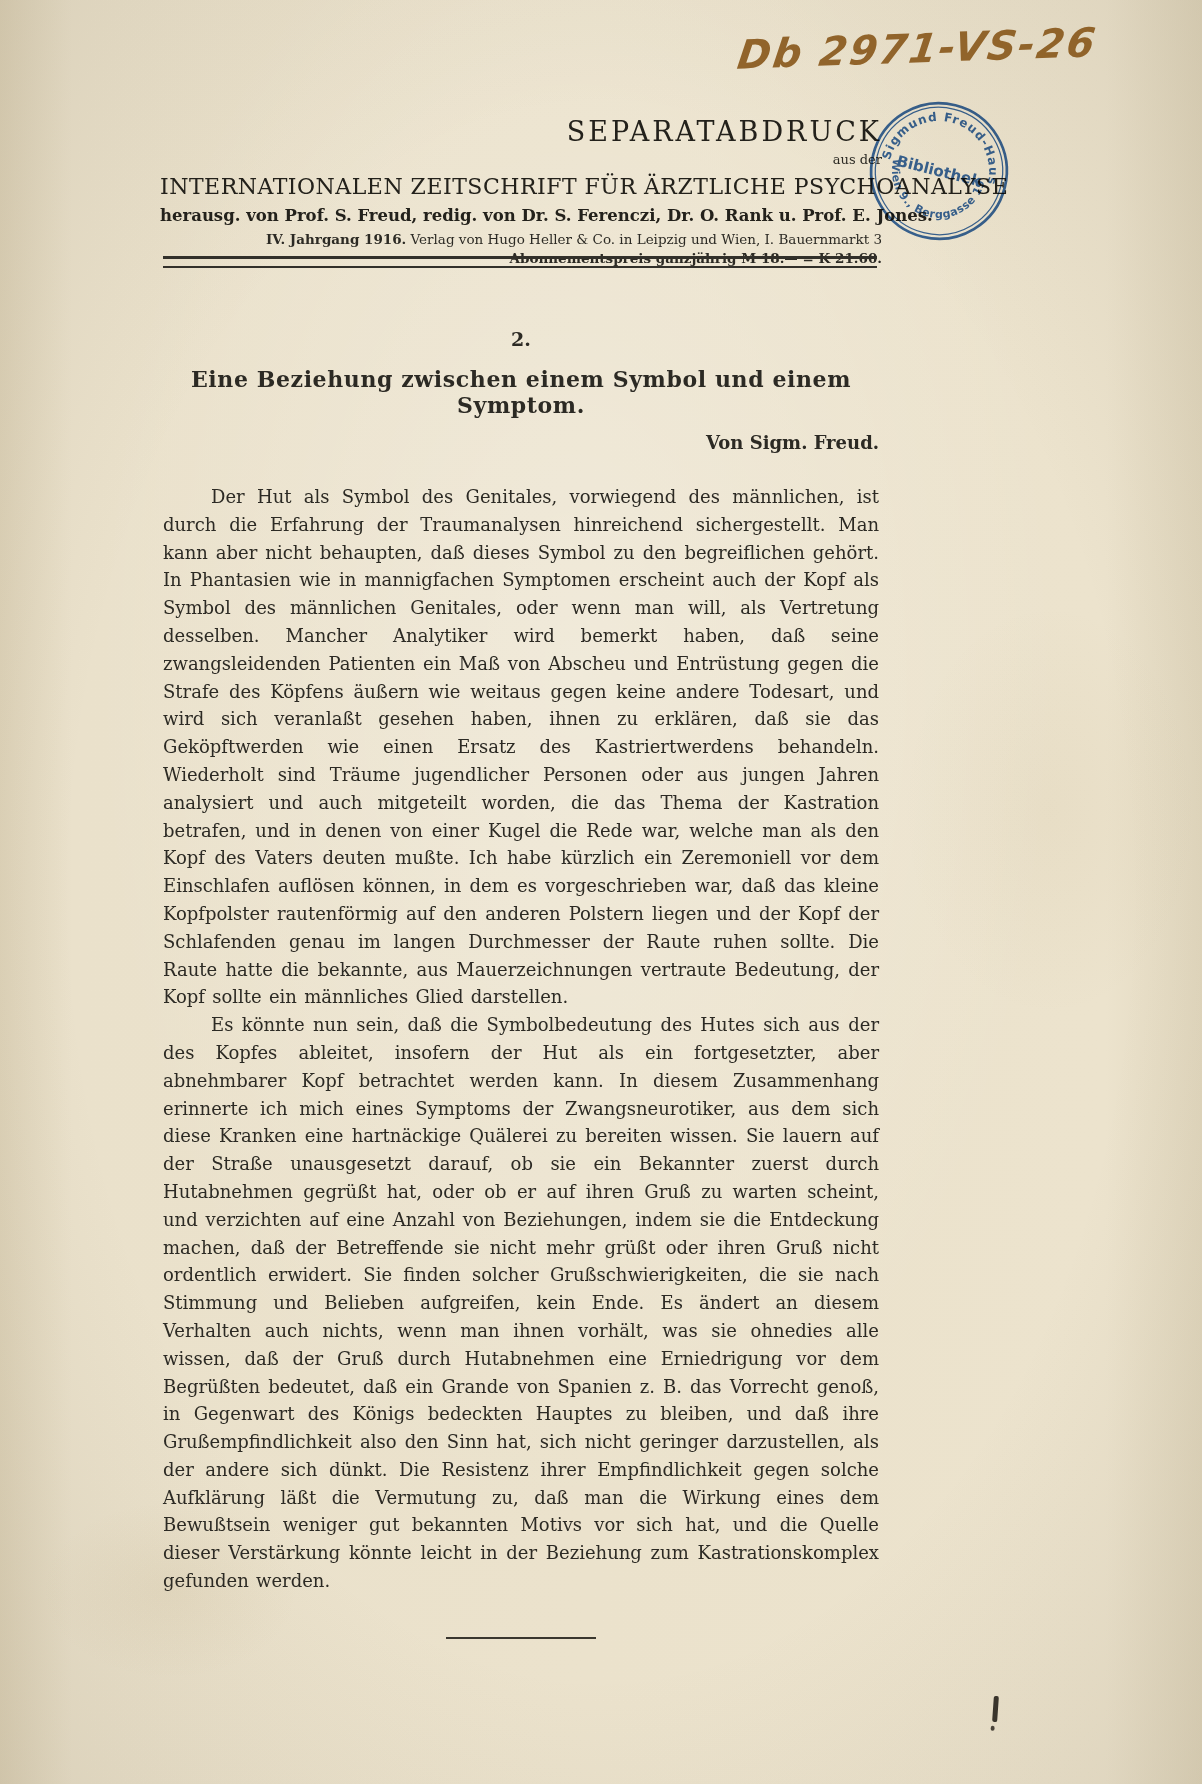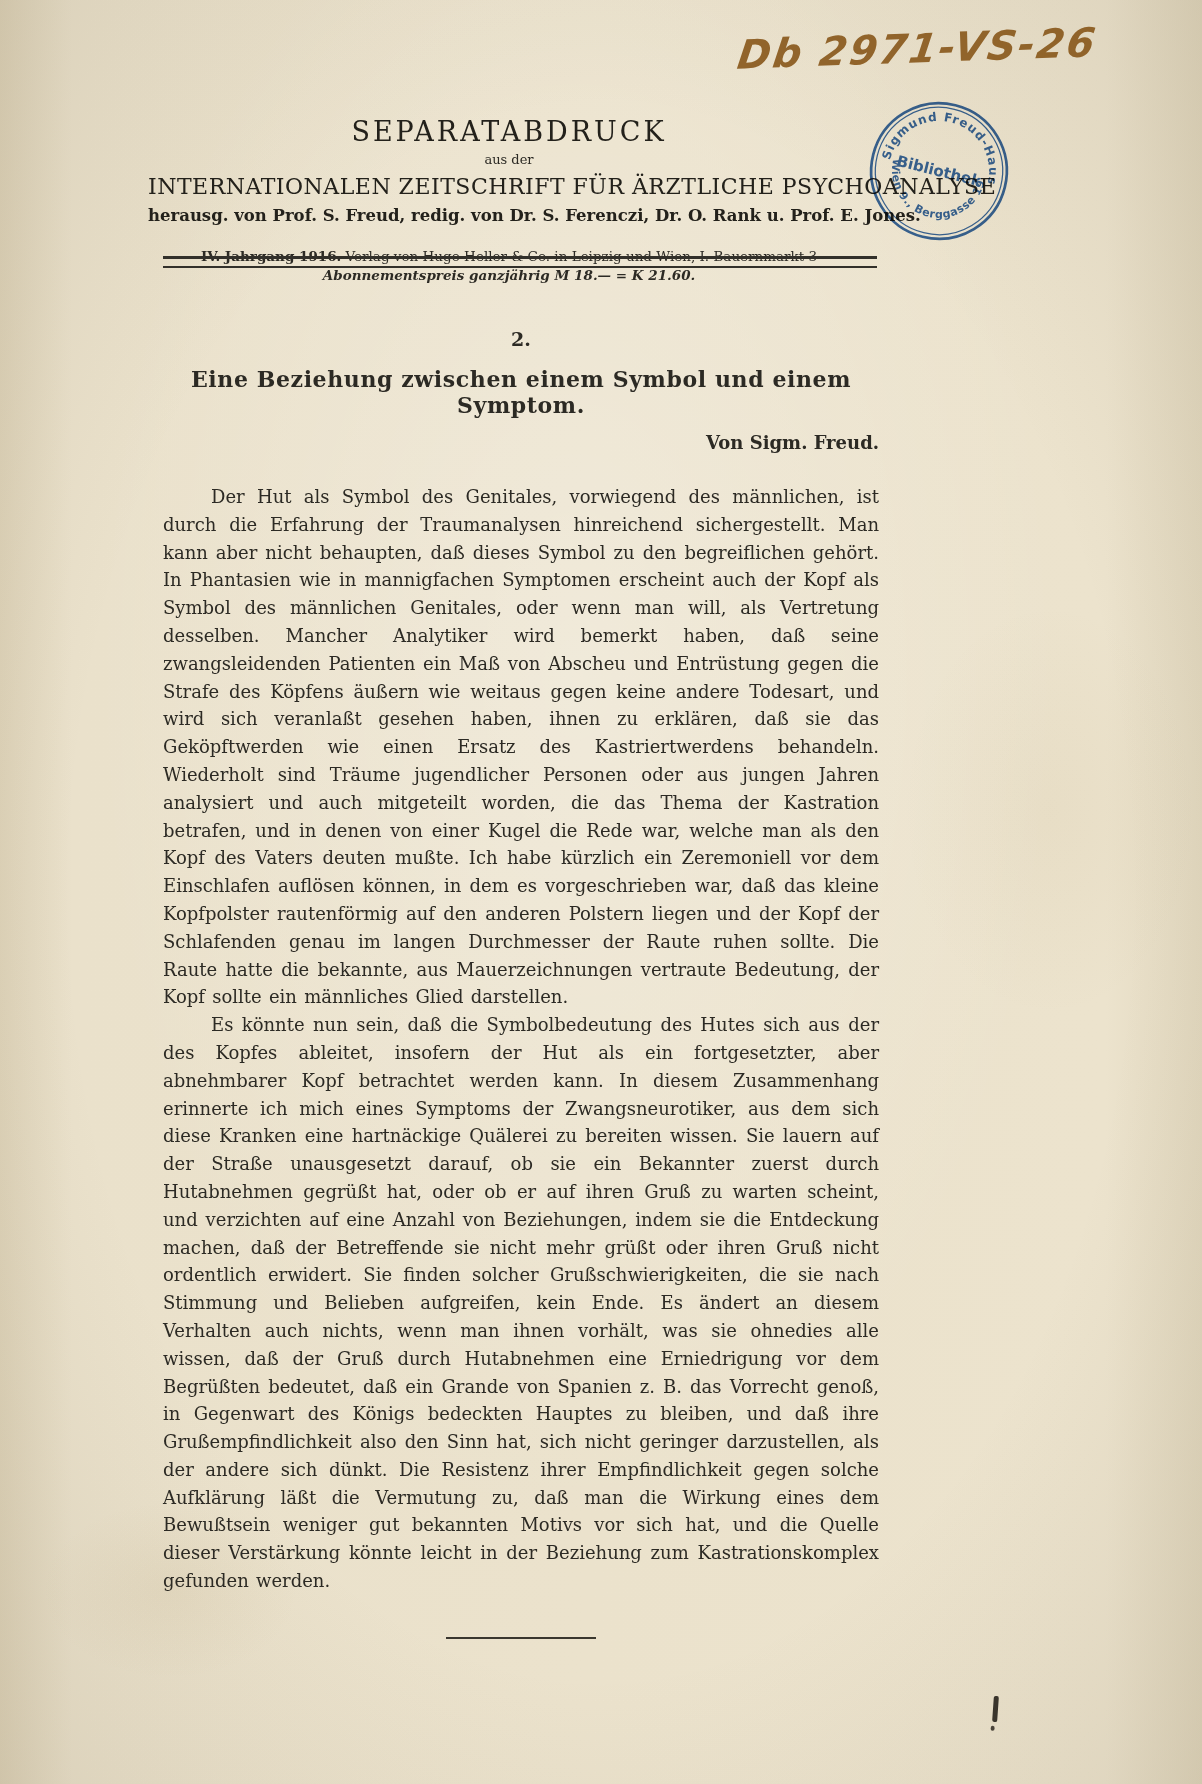--- a/index.html
+++ b/index.html
@@ -34,28 +34,28 @@
     font-family: "DejaVu Sans", sans-serif;
     font-style: italic; font-weight: bold;
     font-size: 40px; letter-spacing: 2px;
     color: #8a5a1e;
     transform: rotate(-2deg) skewX(-10deg);
     opacity: 0.92;
     white-space: nowrap;
   }
 
   
-  .header { position: absolute; left: 148px; top: 116px; width: 722px; text-align: center; }
+  .header { position: absolute; left: 160px; top: 116px; width: 722px; text-align: right; }
   .h1 { font-size: 27px; letter-spacing: 3px; color: #23211b; }
   .h2 { font-size: 13px; margin-top: 5px; color: #2c2a24; }
   .h3 { font-size: 22px; margin-top: 7px; letter-spacing: 0.5px; white-space: nowrap; color: #23211b; }
   .h4 { font-size: 16.5px; font-weight: bold; margin-top: 7px; white-space: nowrap; color: #23211b; }
-  .h5 { font-size: 13.5px; margin-top: 23px; white-space: nowrap; }
+  .h5 { font-size: 13.5px; margin-top: 6px; white-space: nowrap; }
   .h5 .b { font-weight: bold; }
-  .h6 { font-size: 13.5px; font-weight: bold; margin-top: 3px; font-style: italic; }
+  .h6 { font-size: 13.5px; font-weight: bold; margin-top: 3px; }
 
   .double-rule {
     position: absolute; left: 163px; top: 256px; width: 714px; height: 7px;
     border-top: 3px solid #32302a;
     border-bottom: 2px solid #32302a;
   }
 
   
   .stamp {
     position: absolute; left: 866px; top: 98px; width: 146px; height: 146px;

